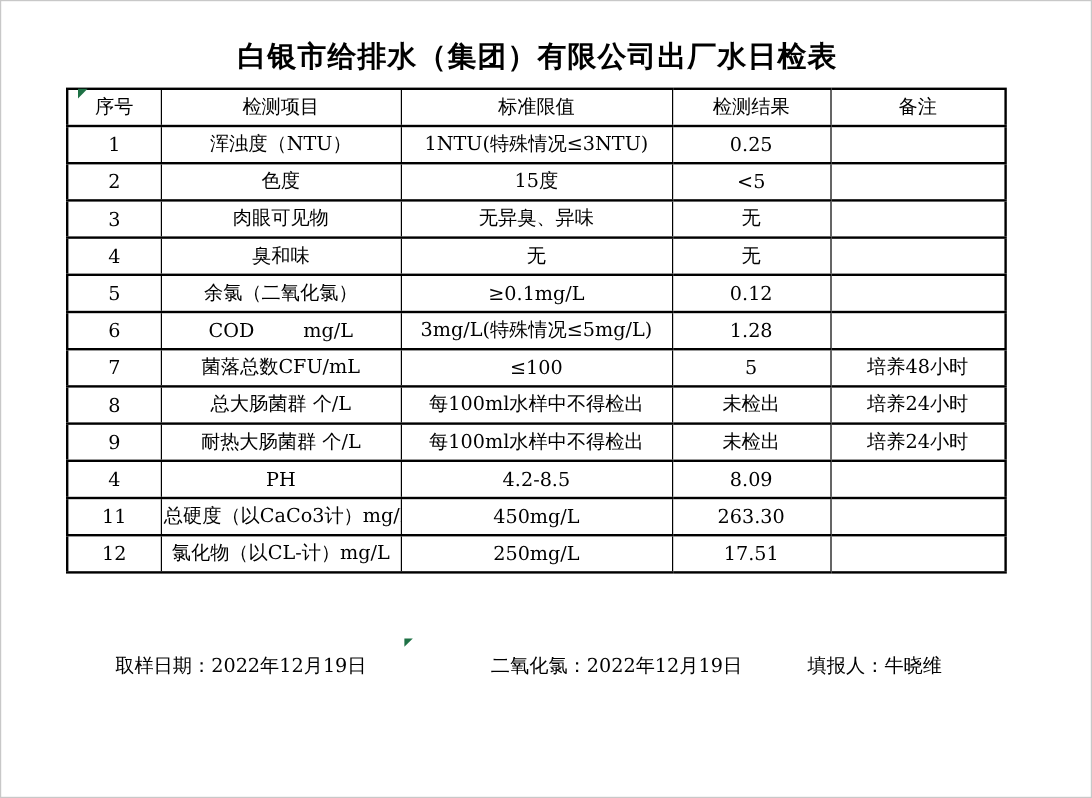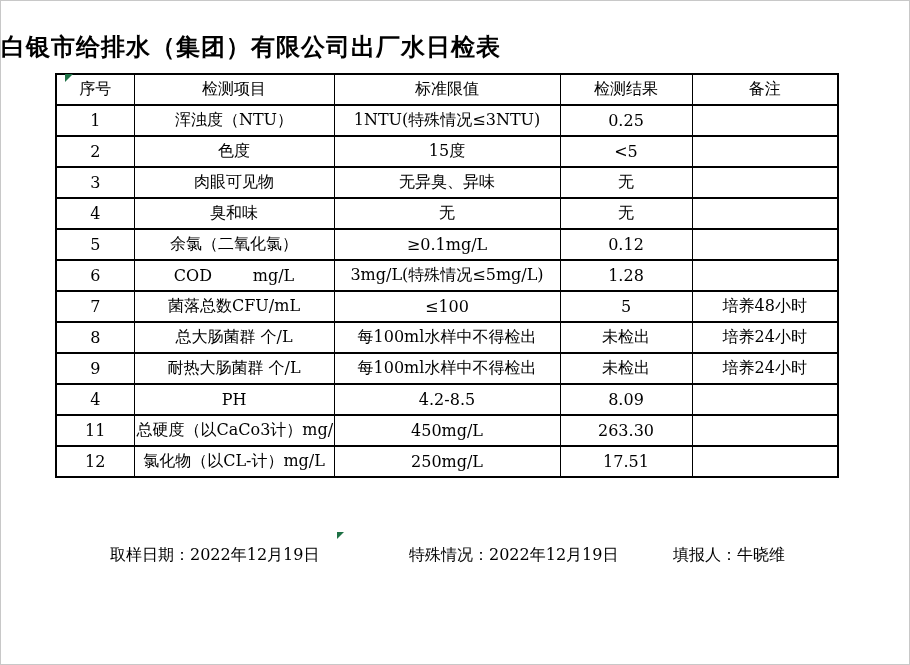--- a/index.html
+++ b/index.html
@@ -15,21 +15,21 @@
     background:var(--background);color:var(--text);
     font-family:"DejaVu Serif","Liberation Serif",serif;
   }
   .page{
     position:absolute;inset:0;box-sizing:border-box;
     border:1px solid var(--page-edge);
     background:var(--background);
   }
   .title{
     position:absolute;top:30px;left:0;width:100%;box-sizing:border-box;
-    padding-right:14px;text-align:left;
+    padding-right:14px;text-align:center;
     font-size:24px;letter-spacing:1px;font-weight:600;
     white-space:nowrap;
   }
   table.report{
     position:absolute;left:54px;top:72px;width:782px;
     border-collapse:collapse;table-layout:fixed;
     border:2px solid var(--table-border);
   }
   col.c0{width:78px;}
   col.c1{width:200px;}
@@ -51,21 +51,21 @@
     border-right:8px solid transparent;
   }
   .tri-bottom{
     left:336px;top:531px;
     border-top:7px solid var(--marker-green);
     border-right:7px solid transparent;
   }
   .footer span{
     position:absolute;top:544px;font-size:16px;white-space:nowrap;
   }
-  .foot-sample{left:109px;}
+  .foot-sample{left:95px;}
   .foot-test{left:408px;}
   .foot-reporter{left:672px;}
 </style>
 </head>
 <body>
 
 <div class="page">
 
   <div class="title">白银市给排水（集团）有限公司出厂水日检表</div>
 
@@ -172,17 +172,17 @@
           <td></td>
         </tr>
       </tbody>
   </table>
 
   <div class="tri tri-top"></div>
   <div class="tri tri-bottom"></div>
 
   <div class="footer">
     <span class="foot-sample">取样日期：2022年12月19日</span>
-    <span class="foot-test">特殊情况：2022年12月19日</span>
+    <span class="foot-test">二氧化氯：2022年12月19日</span>
     <span class="foot-reporter">填报人：牛晓维</span>
   </div>
 
 </div>
 
 </body></html>

